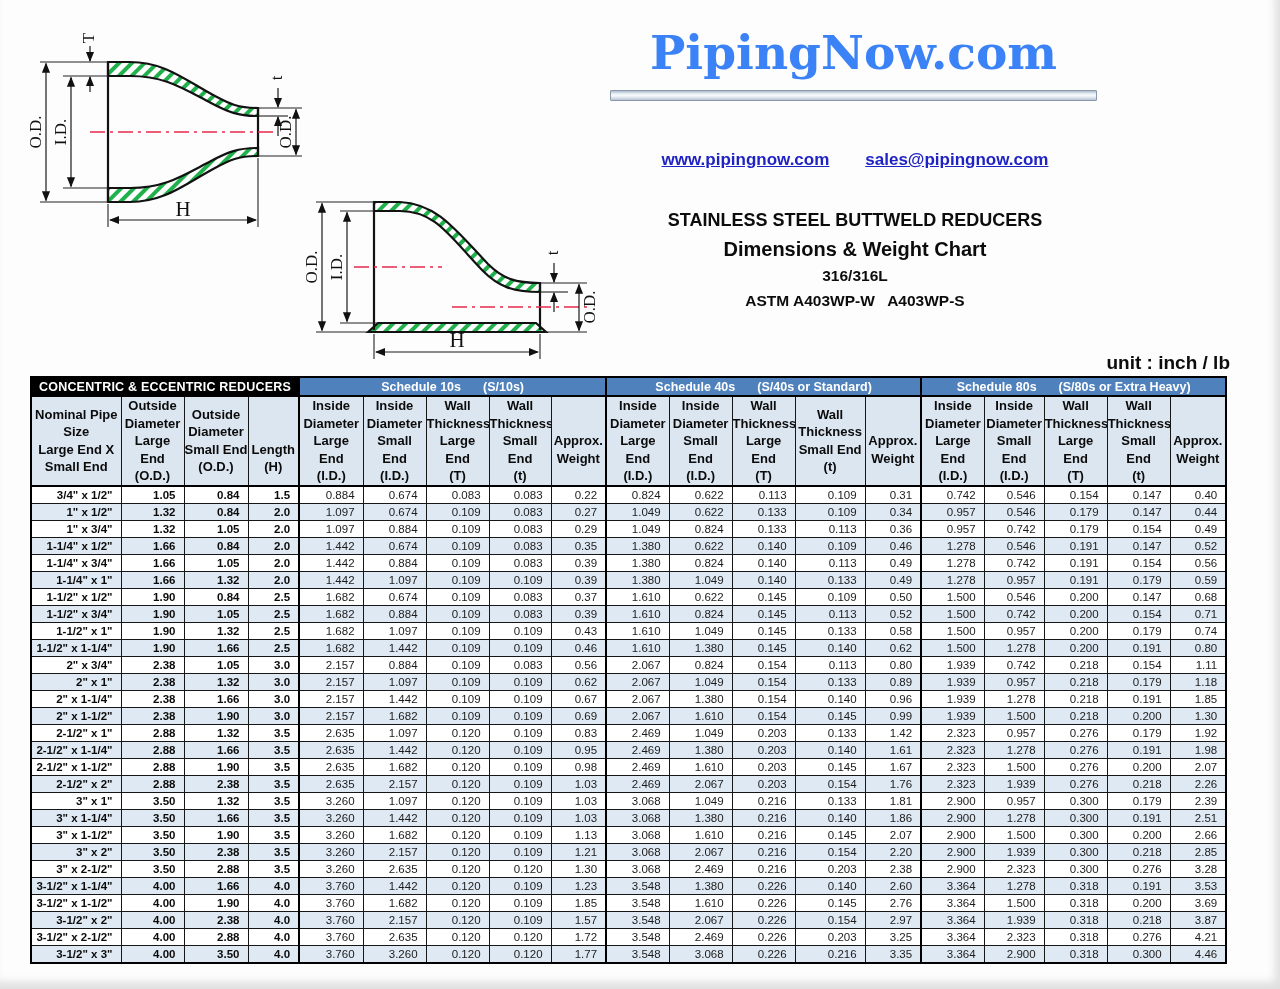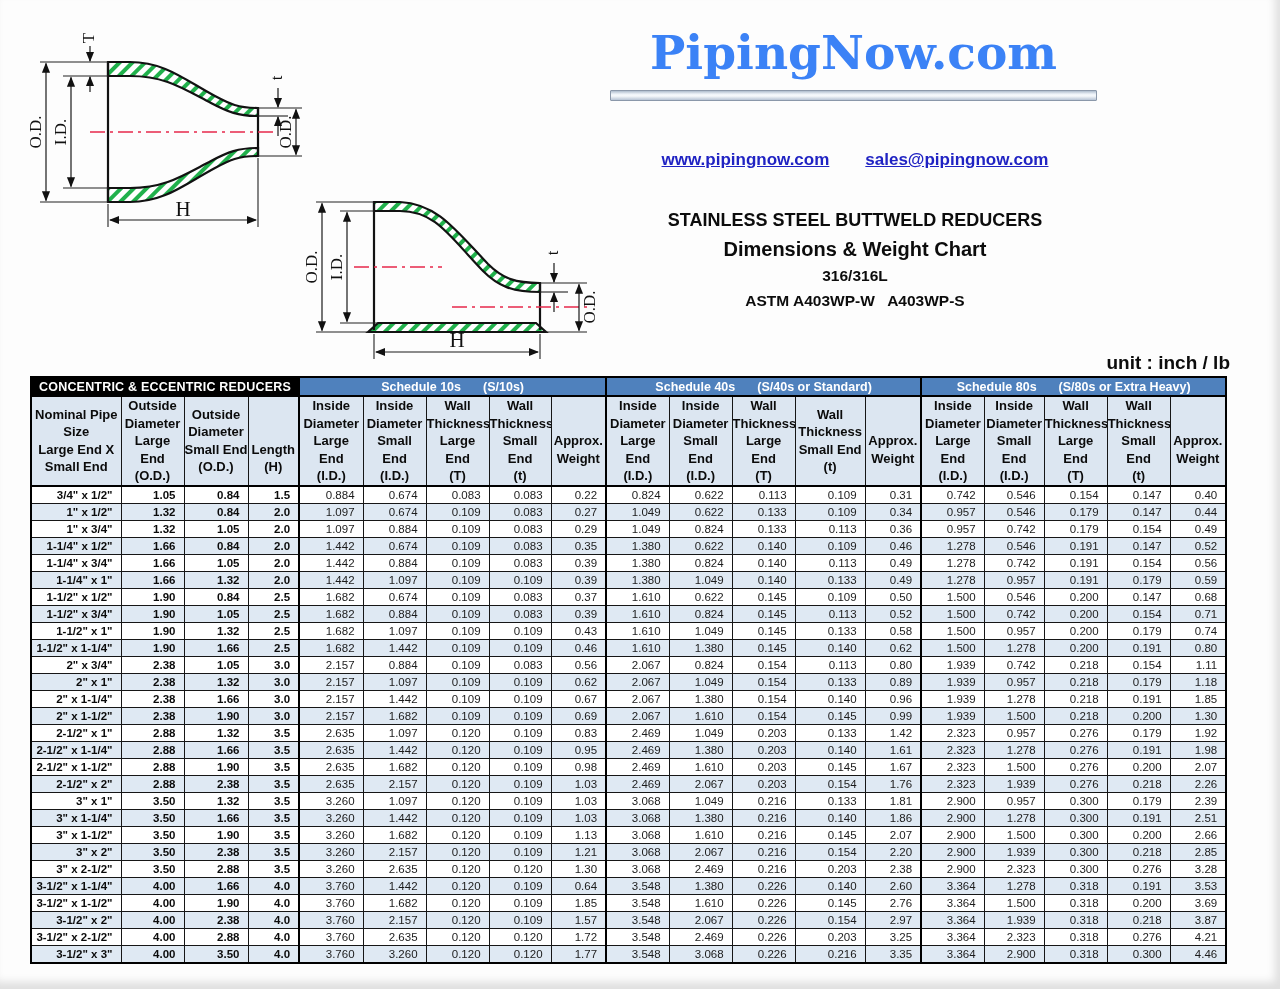--- a/index.html
+++ b/index.html
@@ -808,21 +808,21 @@
           </tr>
           <tr>
             <td class="c0">3-1/2" x 1-1/4"</td>
             <td class="c1">4.00</td>
             <td class="c2">1.66</td>
             <td class="c3">4.0</td>
             <td class="c4 bL">3.760</td>
             <td class="c5">1.442</td>
             <td class="c6">0.120</td>
             <td class="c7">0.109</td>
-            <td class="c8">0.64</td>
+            <td class="c8">1.23</td>
             <td class="c9 bL">3.548</td>
             <td class="c10">1.380</td>
             <td class="c11">0.226</td>
             <td class="c12">0.140</td>
             <td class="c13">2.60</td>
             <td class="c14 bL">3.364</td>
             <td class="c15">1.278</td>
             <td class="c16">0.318</td>
             <td class="c17">0.191</td>
             <td class="c18">3.53</td>

